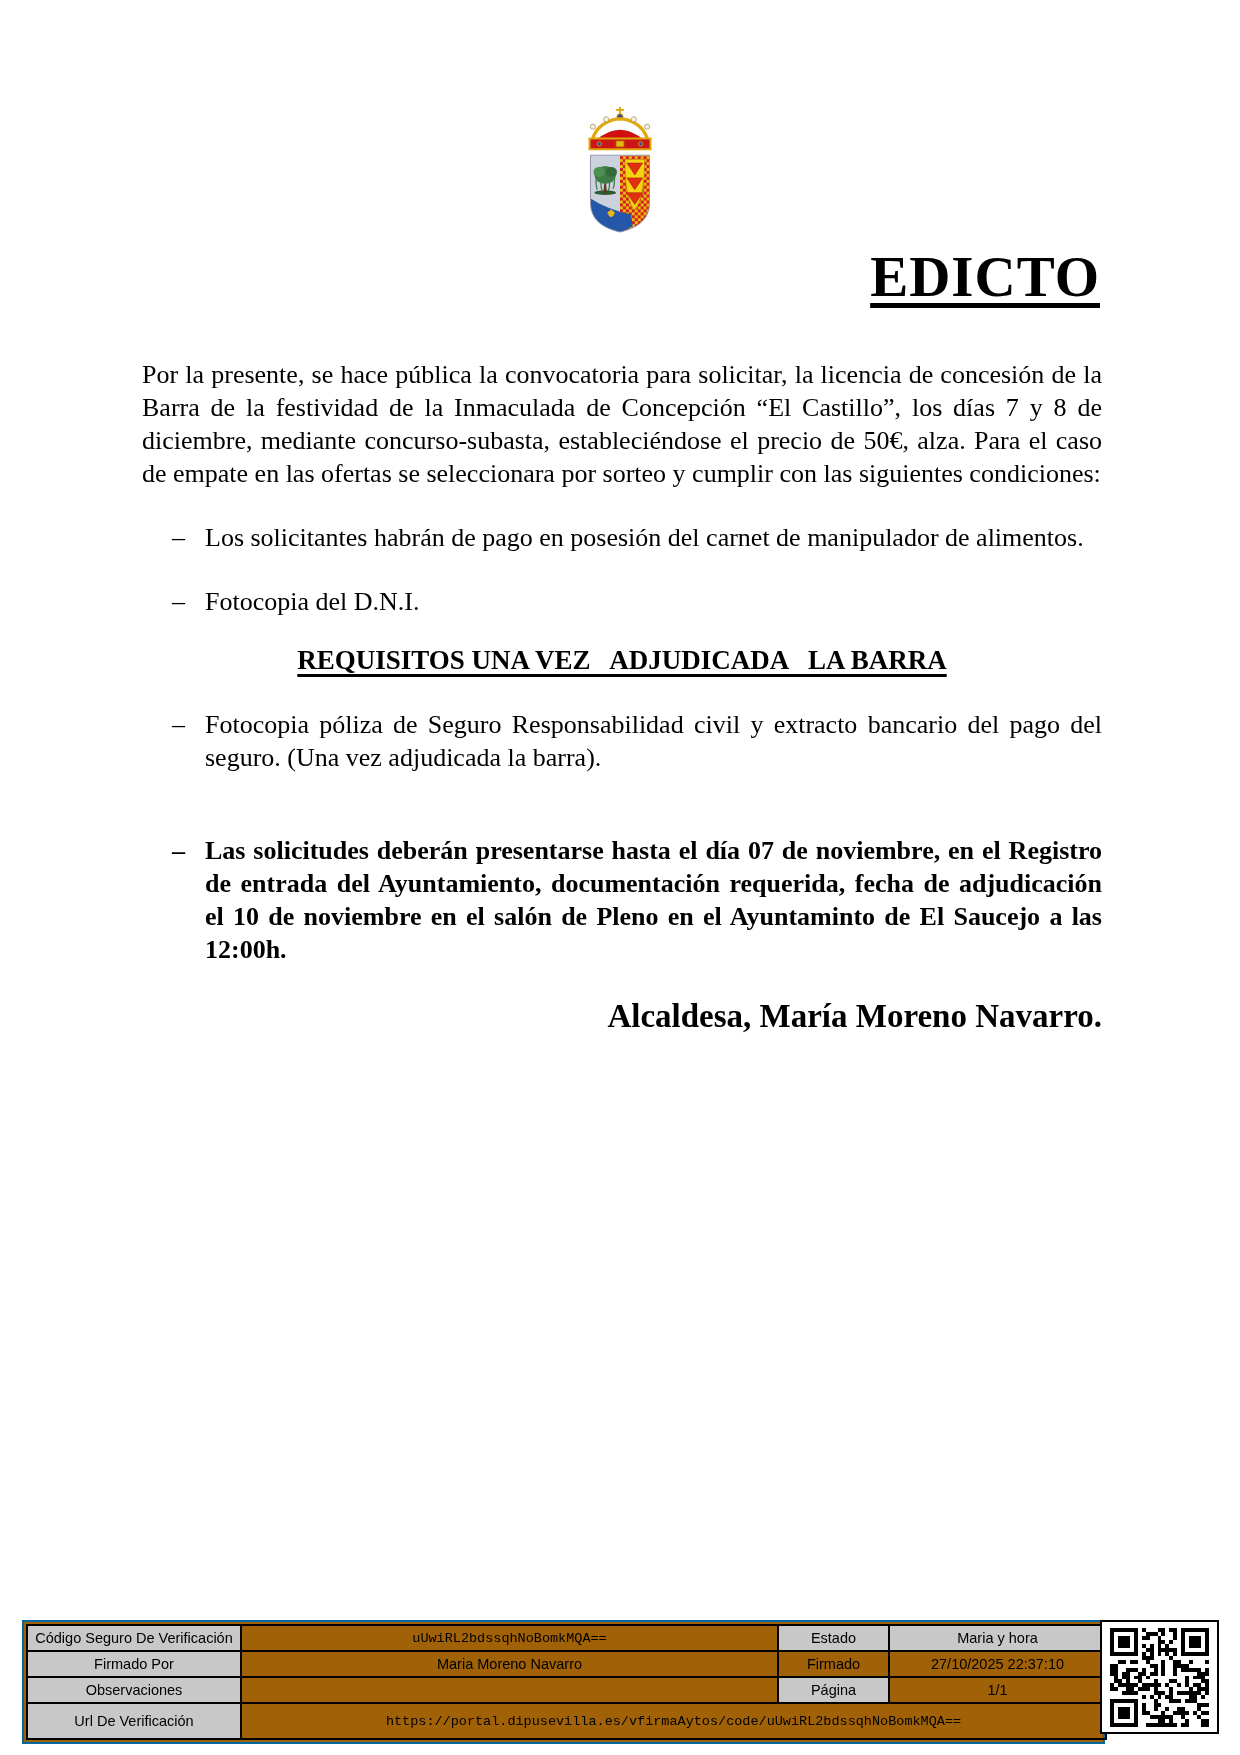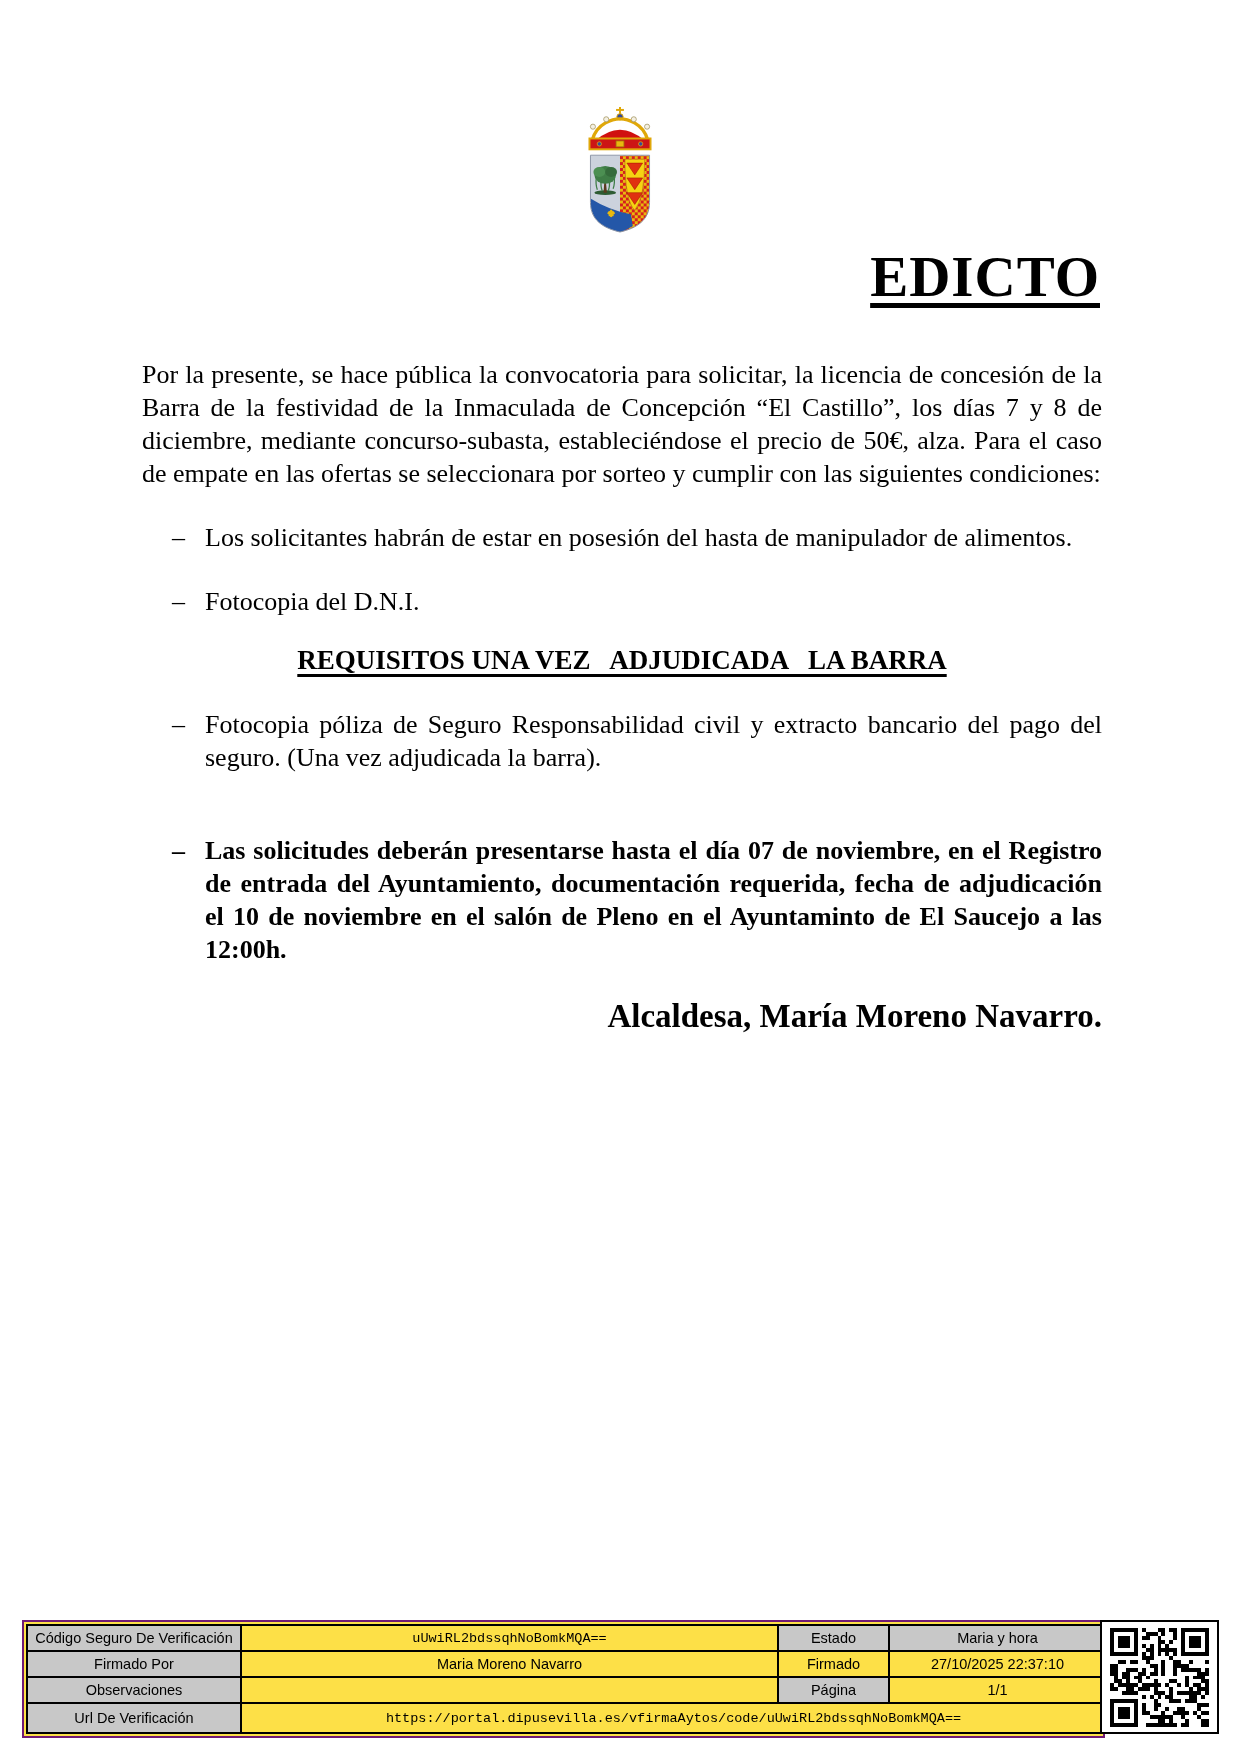--- a/index.html
+++ b/index.html
@@ -38,33 +38,33 @@
     font-size:27px;
   }
   .section-heading span {
     text-decoration:underline; text-decoration-thickness:3px; text-underline-offset:5px;text-align:center;
   }
   .date-line { margin-top:28px; text-align:center; font-weight:bold; font-size:27px; }
   .signature-line { margin-top:30px; text-align:right; font-weight:bold; font-size:33px; line-height:40px; }
   
   .footer-frame {
     position:absolute; left:22px; top:1620px; width:1083px;
-    border:2px solid #701a75; padding:2px; background:#fde047;
+    border:2px solid #0369a1; padding:2px; background:#a16207;
   }
   .sig-table { border-collapse:collapse; width:100%; table-layout:fixed; border:2px solid #000; }
   .sig-table td {
     border:2px solid #000; font-family:"Liberation Sans","DejaVu Sans",sans-serif;
     font-size:14.5px; text-align:center; vertical-align:middle; overflow:hidden;
     padding:1px 4px;
   }
   .sig-table td.lbl { background:#c8c8c8; }
   .sig-table td.mono { font-family:"Liberation Mono","DejaVu Sans Mono",monospace; font-size:13.5px; }
   .sig-table td.left { text-align:center; }
   .r-small { height:26px; }
-  .r-tall  { height:30px; }
+  .r-tall  { height:36px; }
   
   .qr-frame {
     position:absolute; left:1100px; top:1620px; width:119px; height:114px;
     border:2px solid #000; background:#fff;
     display:flex; align-items:center; justify-content:center;
   }
 </style>
 </head>
 <body>
 
@@ -125,21 +125,21 @@
   <div class="title-block">
     <div class="doc-title">EDICTO</div>
   </div>
 
   <div class="body-col">
 
     <p class="intro">Por la presente, se hace pública la convocatoria para solicitar, la licencia de concesión de la Barra de la festividad de la Inmaculada de Concepción “El Castillo”, los días 7 y 8 de diciembre, mediante concurso-subasta, estableciéndose el precio de 50€, alza. Para el caso de empate en las ofertas se seleccionara por sorteo y cumplir con las siguientes condiciones:</p>
 
     <div class="bullet">
       <span class="dash">–</span>
-      <span class="btext">Los solicitantes habrán de estar en posesión del hasta de manipulador de alimentos.</span>
+      <span class="btext">Los solicitantes habrán de pago en posesión del carnet de manipulador de alimentos.</span>
     </div>
 
     <div class="bullet">
       <span class="dash">–</span>
       <span class="btext">Fotocopia del D.N.I.</span>
     </div>
 
     <div class="section-heading"><span>REQUISITOS UNA VEZ   ADJUDICADA   LA BARRA</span></div>
 
     <div class="bullet">

